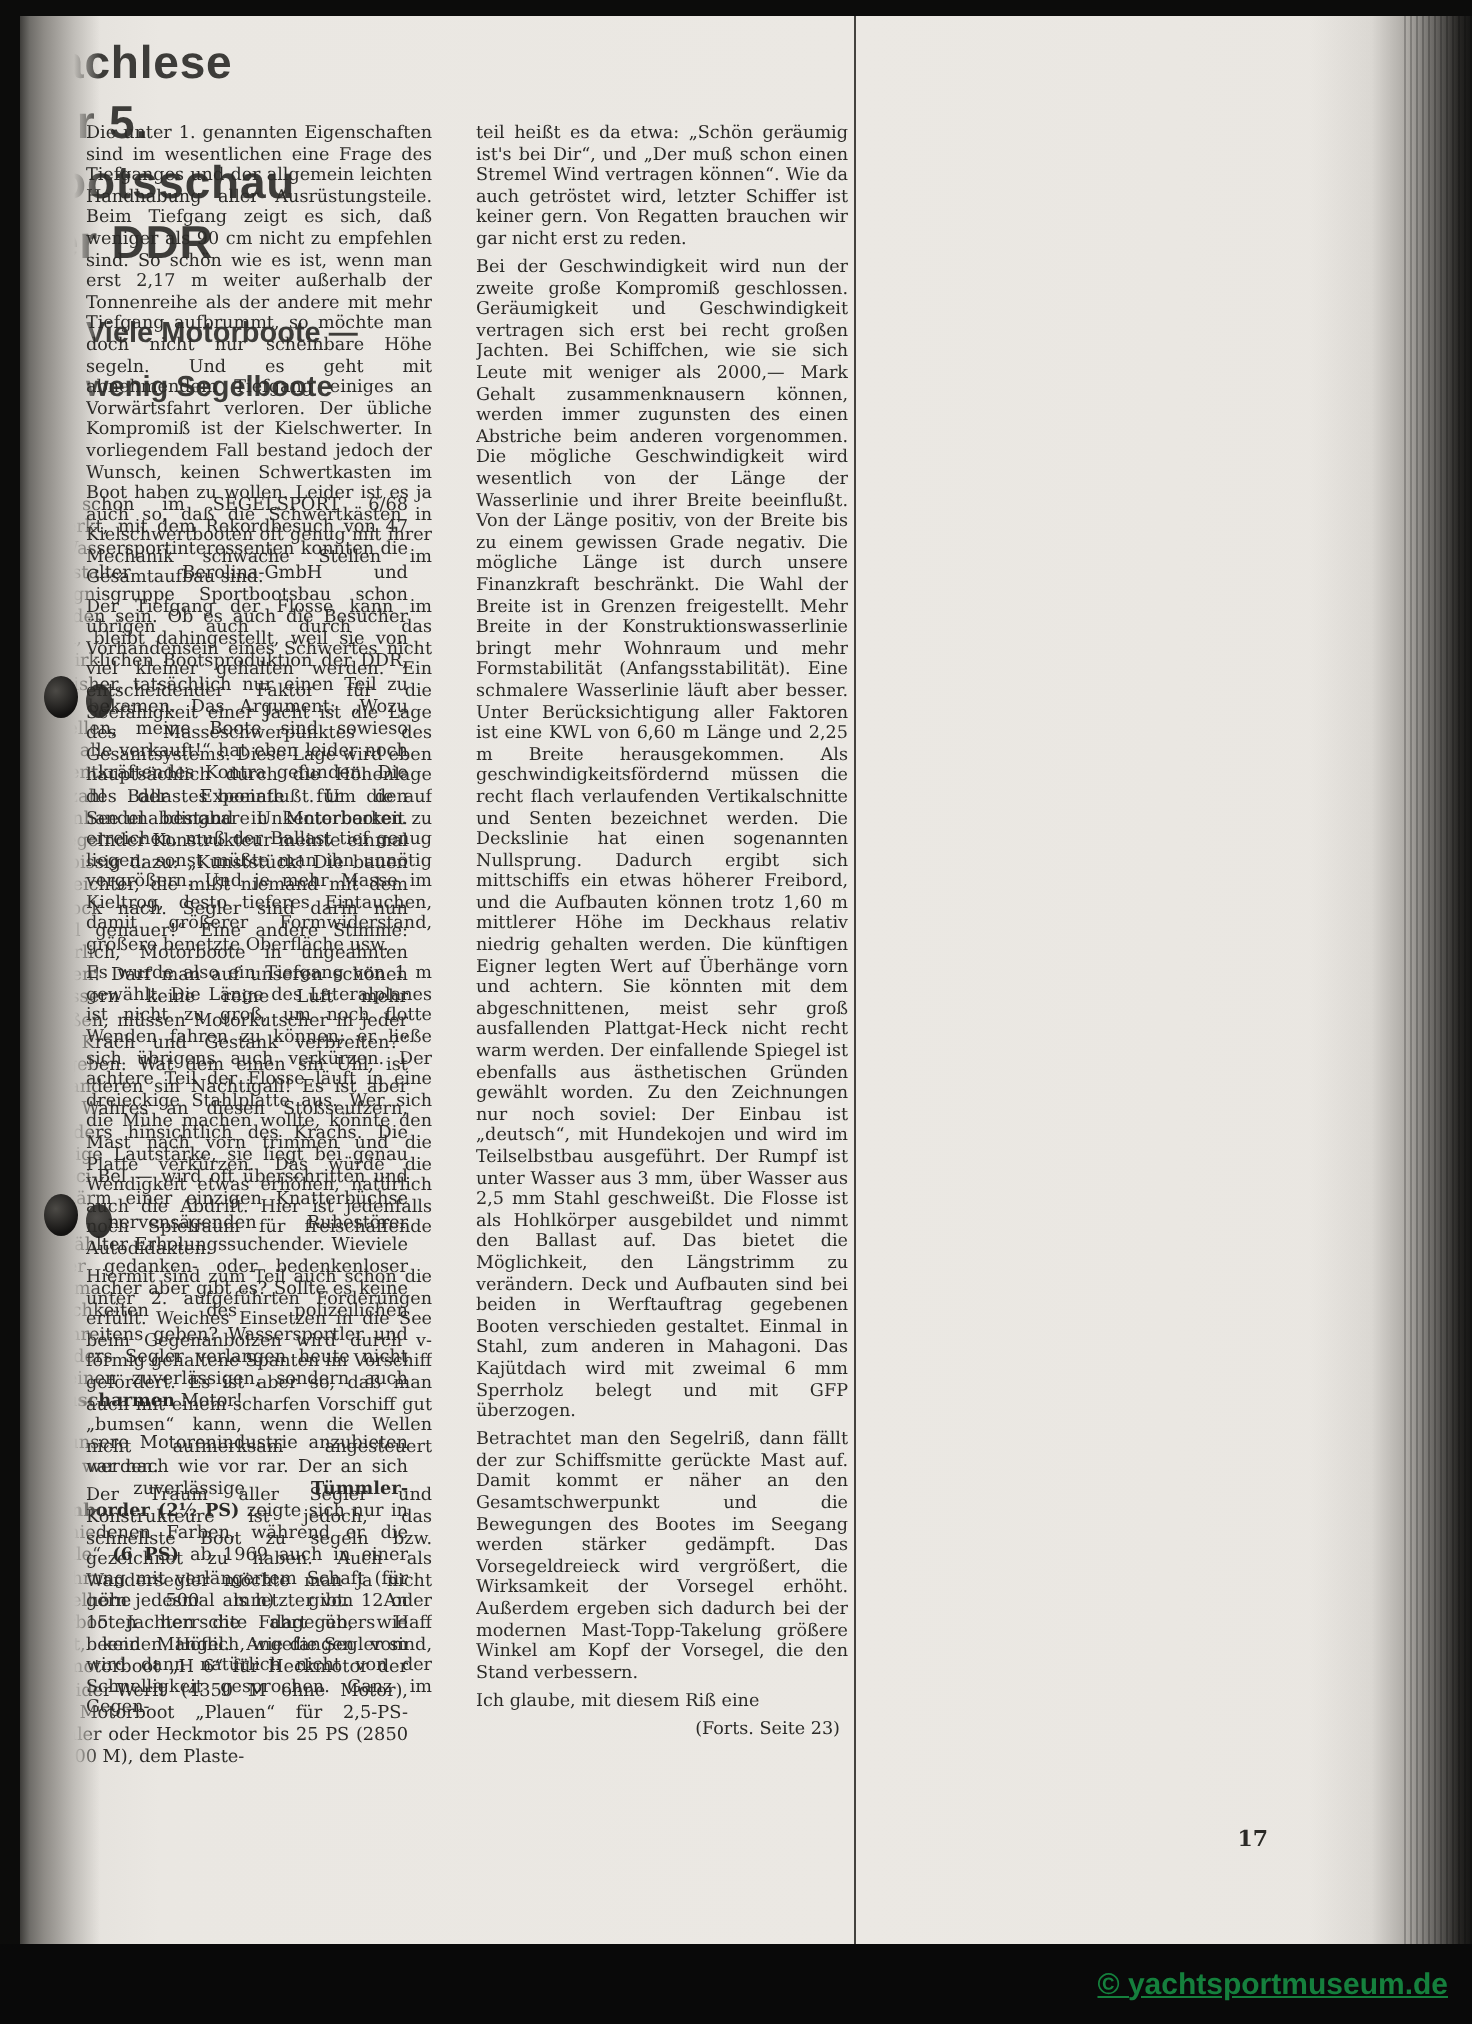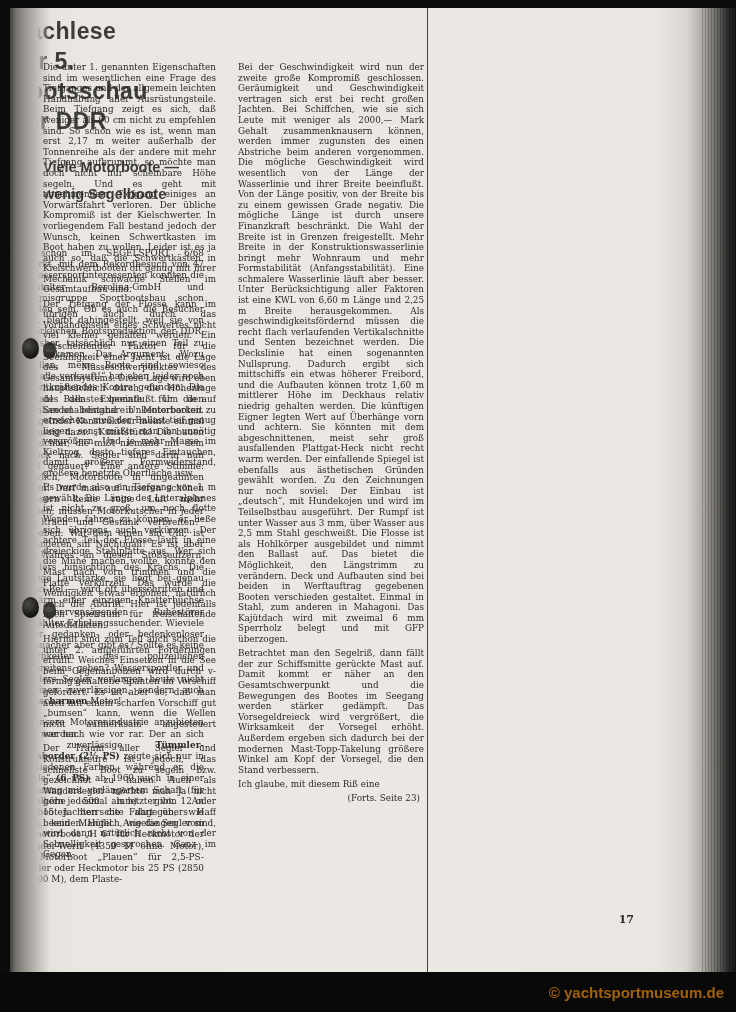--- a/index.html
+++ b/index.html
@@ -30,41 +30,42 @@
   .bold{font-weight:bold;}
   .forts{text-align:right;padding-right:4px;}
   .pagenum{position:absolute;left:560px;top:905px;width:64px;text-align:right;
            font-weight:bold;font-size:11px;color:#2b2a27;}
   .page-edge{position:absolute;left:645px;top:0;width:81px;height:100%;
      background:linear-gradient(90deg,rgba(234,231,226,0) 0%,rgba(200,197,192,.45) 38%,rgba(148,145,140,.72) 60%,rgba(88,86,83,.92) 78%,rgba(38,37,35,1) 92%,#141413 100%);}
   .page-edge-streaks{position:absolute;left:55%;top:0;width:45%;height:100%;
      background:repeating-linear-gradient(90deg,rgba(0,0,0,0) 0 2px,rgba(0,0,0,.22) 2px 3px);}
   .footer{position:absolute;left:0;top:972px;width:736px;height:40px;background:#090909;
           display:flex;align-items:center;justify-content:flex-end;padding-right:12px;box-sizing:border-box;}
-  .watermark{font-family:"Liberation Sans",sans-serif;font-weight:700;font-size:15px;color:#a16207;}
+  .watermark{font-family:"Liberation Sans",sans-serif;font-weight:700;font-size:15px;color:#15803d;text-decoration:underline;}
 </style>
 </head>
 <body>
 
 <div class="paper">
   <div class="binding"></div>
   <div class="screw" style="left:12px;top:330px;width:17px;height:21px;"></div>
   <div class="screw-shadow" style="left:33px;top:334px;width:13px;height:17px;"></div>
   <div class="screw" style="left:12px;top:589px;width:17px;height:21px;"></div>
   <div class="screw-shadow" style="left:33px;top:594px;width:13px;height:17px;"></div>
 
   <div class="col col1">
     <p>Die unter 1. genannten Eigenschaften sind im wesentlichen eine Frage des Tiefganges und der allgemein leichten Handhabung aller Ausrüstungsteile. Beim Tiefgang zeigt es sich, daß weniger als 90 cm nicht zu empfehlen sind. So schön wie es ist, wenn man erst 2,17 m weiter außerhalb der Tonnenreihe als der andere mit mehr Tiefgang aufbrummt, so möchte man doch nicht nur scheinbare Höhe segeln. Und es geht mit abnehmendem Tiefgang einiges an Vorwärtsfahrt verloren. Der übliche Kompromiß ist der Kielschwerter. In vorliegendem Fall bestand jedoch der Wunsch, keinen Schwertkasten im Boot haben zu wollen. Leider ist es ja auch so, daß die Schwertkästen in Kielschwertbooten oft genug mit ihrer Mechanik schwache Stellen im Gesamtaufbau sind.</p>
     <p>Der Tiefgang der Flosse kann im übrigen auch durch das Vorhandensein eines Schwertes nicht viel kleiner gehalten werden. Ein entscheidender Faktor für die Seefähigkeit einer Jacht ist die Lage des Masseschwerpunktes des Gesamtsystems. Diese Lage wird eben hauptsächlich durch die Höhenlage des Ballastes beeinflußt. Um die auf See unabdingbare Unkenterbarkeit zu erreichen, muß der Ballast tief genug liegen; sonst müßte man ihn unnötig vergrößern. Und je mehr Masse im Kieltrog, desto tieferes Eintauchen, damit größerer Formwiderstand, größere benetzte Oberfläche usw.</p>
     <p>Es wurde also ein Tiefgang von 1 m gewählt. Die Länge des Lateralplanes ist nicht zu groß, um noch flotte Wenden fahren zu können; er ließe sich übrigens auch verkürzen. Der achtere Teil der Flosse läuft in eine dreieckige Stahlplatte aus. Wer sich die Mühe machen wollte, könnte den Mast nach vorn trimmen und die Platte verkürzen. Das würde die Wendigkeit etwas erhöhen, natürlich auch die Abdrift. Hier ist jedenfalls noch Spielraum für freischaffende Autodidakten.</p>
     <p>Hiermit sind zum Teil auch schon die unter 2. aufgeführten Forderungen erfüllt. Weiches Einsetzen in die See beim Gegenanbolzen wird durch v-förmig gehaltene Spanten im Vorschiff gefördert. Es ist aber so, daß man auch mit einem scharfen Vorschiff gut „bumsen“ kann, wenn die Wellen nicht aufmerksam angesteuert werden.</p>
     <p>Der Traum aller Segler und Konstrukteure ist jedoch, das schnellste Boot zu segeln bzw. gezeichnet zu haben. Auch als Wandersegler möchte man ja nicht gern jedesmal als letzter von 12 oder 15 Jachten die Fahrt übers Haff beenden. Höflich, wie die Segler sind, wird dann natürlich nicht von der Schnelligkeit gesprochen. Ganz im Gegen-</p>
   </div>
 
   <div class="col col2">
+    <p>teil heißt es da etwa: „Schön geräumig ist's bei Dir“, und „Der muß schon einen Stremel Wind vertragen können“. Wie da auch getröstet wird, letzter Schiffer ist keiner gern. Von Regatten brauchen wir gar nicht erst zu reden.</p>
     <p>Bei der Geschwindigkeit wird nun der zweite große Kompromiß geschlossen. Geräumigkeit und Geschwindigkeit vertragen sich erst bei recht großen Jachten. Bei Schiffchen, wie sie sich Leute mit weniger als 2000,— Mark Gehalt zusammenknausern können, werden immer zugunsten des einen Abstriche beim anderen vorgenommen. Die mögliche Geschwindigkeit wird wesentlich von der Länge der Wasserlinie und ihrer Breite beeinflußt. Von der Länge positiv, von der Breite bis zu einem gewissen Grade negativ. Die mögliche Länge ist durch unsere Finanzkraft beschränkt. Die Wahl der Breite ist in Grenzen freigestellt. Mehr Breite in der Konstruktionswasserlinie bringt mehr Wohnraum und mehr Formstabilität (Anfangsstabilität). Eine schmalere Wasserlinie läuft aber besser. Unter Berücksichtigung aller Faktoren ist eine KWL von 6,60 m Länge und 2,25 m Breite herausgekommen. Als geschwindigkeitsfördernd müssen die recht flach verlaufenden Vertikalschnitte und Senten bezeichnet werden. Die Deckslinie hat einen sogenannten Nullsprung. Dadurch ergibt sich mittschiffs ein etwas höherer Freibord, und die Aufbauten können trotz 1,60 m mittlerer Höhe im Deckhaus relativ niedrig gehalten werden. Die künftigen Eigner legten Wert auf Überhänge vorn und achtern. Sie könnten mit dem abgeschnittenen, meist sehr groß ausfallenden Plattgat-Heck nicht recht warm werden. Der einfallende Spiegel ist ebenfalls aus ästhetischen Gründen gewählt worden. Zu den Zeichnungen nur noch soviel: Der Einbau ist „deutsch“, mit Hundekojen und wird im Teilselbstbau ausgeführt. Der Rumpf ist unter Wasser aus 3 mm, über Wasser aus 2,5 mm Stahl geschweißt. Die Flosse ist als Hohlkörper ausgebildet und nimmt den Ballast auf. Das bietet die Möglichkeit, den Längstrimm zu verändern. Deck und Aufbauten sind bei beiden in Werftauftrag gegebenen Booten verschieden gestaltet. Einmal in Stahl, zum anderen in Mahagoni. Das Kajütdach wird mit zweimal 6 mm Sperrholz belegt und mit GFP überzogen.</p>
     <p>Betrachtet man den Segelriß, dann fällt der zur Schiffsmitte gerückte Mast auf. Damit kommt er näher an den Gesamtschwerpunkt und die Bewegungen des Bootes im Seegang werden stärker gedämpft. Das Vorsegeldreieck wird vergrößert, die Wirksamkeit der Vorsegel erhöht. Außerdem ergeben sich dadurch bei der modernen Mast-Topp-Takelung größere Winkel am Kopf der Vorsegel, die den Stand verbessern.</p>
     <p>Ich glaube, mit diesem Riß eine</p>
     <div class="forts">(Forts. Seite 23)</div>
   </div>
 
   <div class="divider"></div>
 
   <div class="col3">
     <div class="headline">

